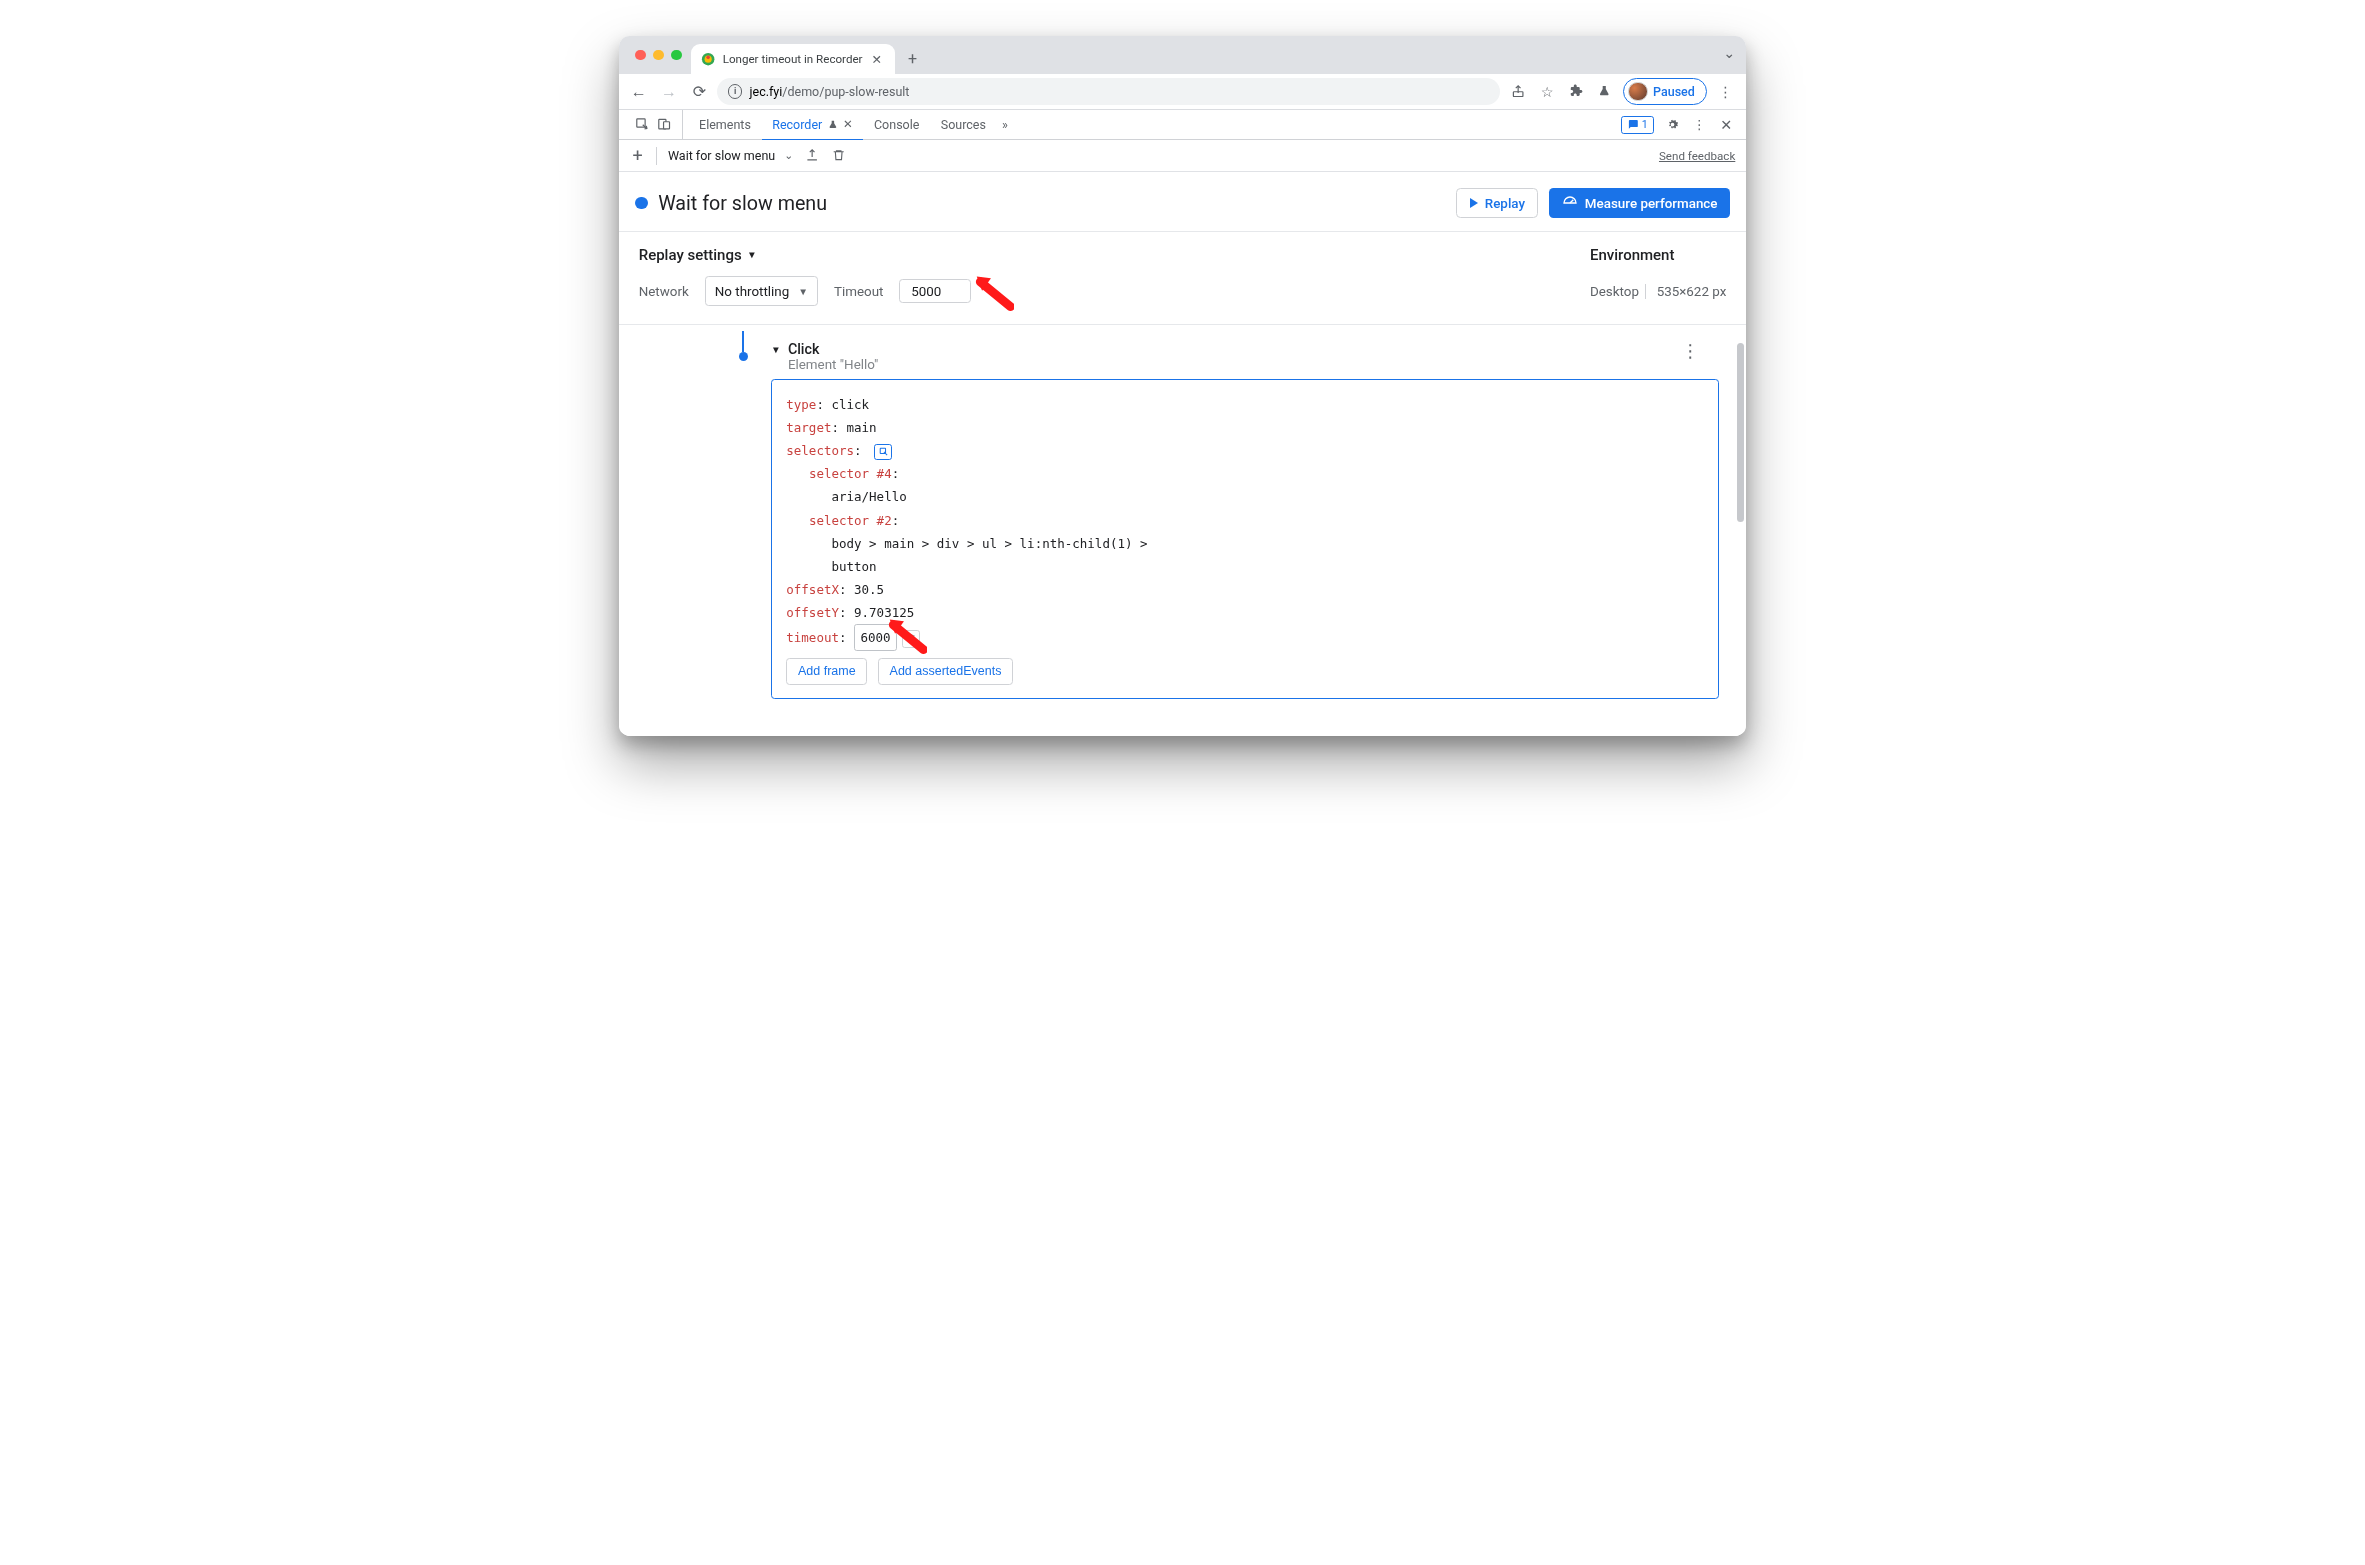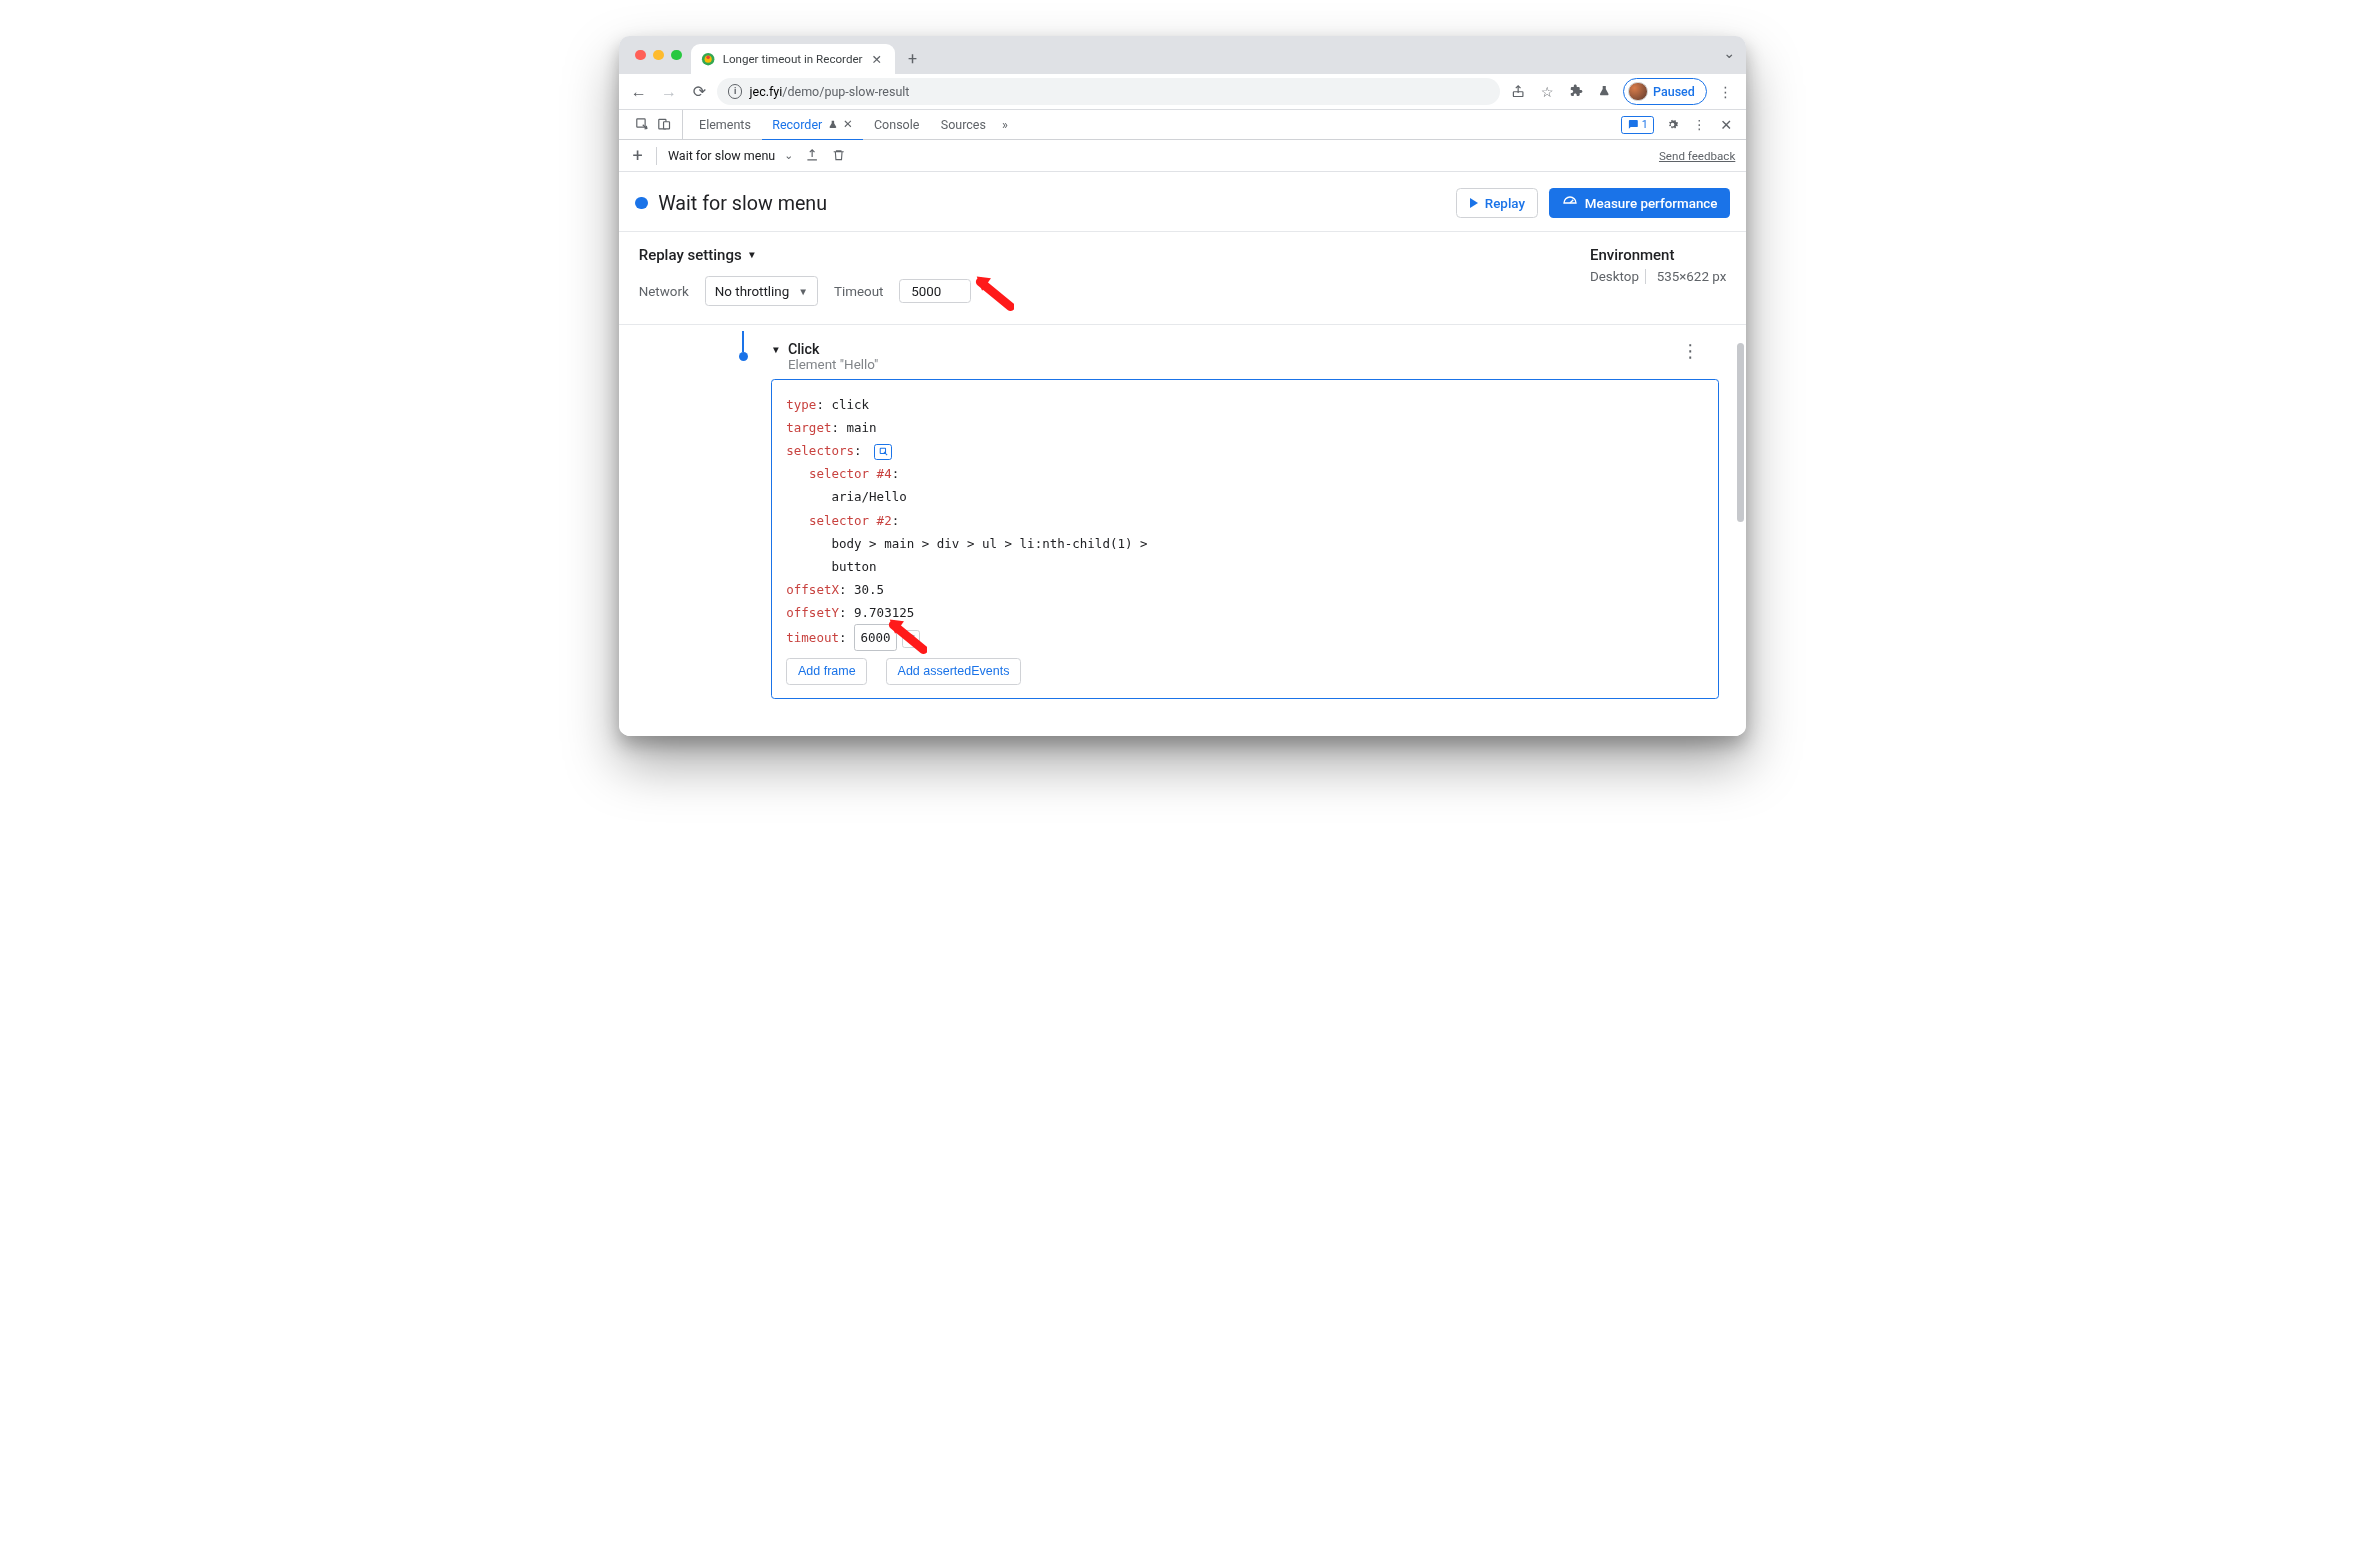--- a/index.html
+++ b/index.html
@@ -94,40 +94,40 @@
 
   
   .replay-row{display:flex;align-items:flex-start;padding:14.3px 19.7px 18px;gap:36px;border-bottom:0.9px solid #e6e8eb;position:relative}
   .replay-left{flex:1}
   .replay-heading{font-size:15px;color:#202124;display:flex;align-items:center;gap:5.4px;margin-bottom:12.5px;font-weight:500}
   .replay-controls{display:flex;align-items:center;gap:16px;font-size:13.4px;color:#5f6368}
   .dropdown{display:flex;align-items:center;gap:9px;border:0.9px solid #d0d2d6;border-radius:3.6px;height:30px;padding:0 9px;color:#202124}
   .dropdown .caret{font-size:9.8px;color:#5f6368}
   .numbox{border:0.9px solid #d0d2d6;border-radius:3.6px;height:24px;padding:0 10.7px;display:flex;align-items:center;color:#202124;width:72px}
   .env-box{text-align:left}
-  .env-title{font-size:15px;color:#202124;margin-bottom:5px;font-weight:500}
+  .env-title{font-size:15px;color:#202124;margin-bottom:20px;font-weight:500}
   .env-vals{display:flex;gap:10.7px;font-size:13.4px;color:#5f6368}
   .env-vals span:first-child{border-right:0.9px solid #d0d2d6;padding-right:6px}
 
   
   .step-area{flex:1;overflow:auto;padding:16px 9px 16px 0;position:relative}
   .step-rail{position:absolute;left:123px;top:5.4px;width:1.8px;height:21.5px;background:#1a73e8}
   .step-rail-dot{position:absolute;left:120px;top:27px;width:9px;height:9px;border-radius:50%;background:#1a73e8}
   .step-block{margin-left:152px;margin-right:18px;position:relative}
   .step-header{display:flex;align-items:flex-start;gap:7.2px;margin-bottom:7.2px}
   .step-caret{font-size:9.8px;color:#202124;margin-top:2.7px}
   .step-title{font-size:14.3px;color:#202124;font-weight:500}
   .step-sub{font-size:13.4px;color:#808488;margin-left:0}
   .step-menu{position:absolute;right:19.7px;top:-1.8px;font-size:18px;color:#5f6368;letter-spacing:0}
   .step-box{border:1.3px solid #1a73e8;border-radius:3.6px;padding:12.5px 14.3px 12.5px;margin-top:5.4px;font-family:Menlo,Consolas,monospace;font-size:12.5px;line-height:1.85;color:#202124;background:#fff}
   .k{color:#c8423f}
   .step-box .line{white-space:pre}
   .sel-picker{display:inline-flex;width:18px;height:16px;border:0.9px solid #1a73e8;border-radius:2.7px;align-items:center;justify-content:center;color:#1a73e8;font-size:9.8px;vertical-align:middle;margin-left:5.4px}
   .inline-input{border:0.9px solid #bfc3c8;border-radius:2.7px;padding:0.9px 5.4px;font-family:inherit;font-size:inherit;display:inline-block}
-  .pill-btn{display:inline-flex;align-items:center;height:27px;padding:0 10.7px;border:0.9px solid #d0d2d6;border-radius:3.6px;color:#1a73e8;font-family:-apple-system,BlinkMacSystemFont,sans-serif;font-size:12.5px;font-weight:500;margin-top:7.2px;margin-right:11px}
+  .pill-btn{display:inline-flex;align-items:center;height:27px;padding:0 10.7px;border:0.9px solid #d0d2d6;border-radius:3.6px;color:#1a73e8;font-family:-apple-system,BlinkMacSystemFont,sans-serif;font-size:12.5px;font-weight:500;margin-top:7.2px;margin-right:3px}
   .mini-del{display:inline-flex;width:18px;height:18px;border:0.9px solid #cfd2d6;border-radius:2.7px;align-items:center;justify-content:center;color:#5f6368;font-size:10.7px;vertical-align:middle;margin-left:5.4px}
 
   
   .arrow{position:absolute;pointer-events:none}
   .arrow svg{display:block}
 
   .vscroll{position:absolute;right:1.8px;top:233px;width:7.2px;height:179px;background:#c6c8cc;border-radius:3.6px}
 </style>
 </head>
 <body>

